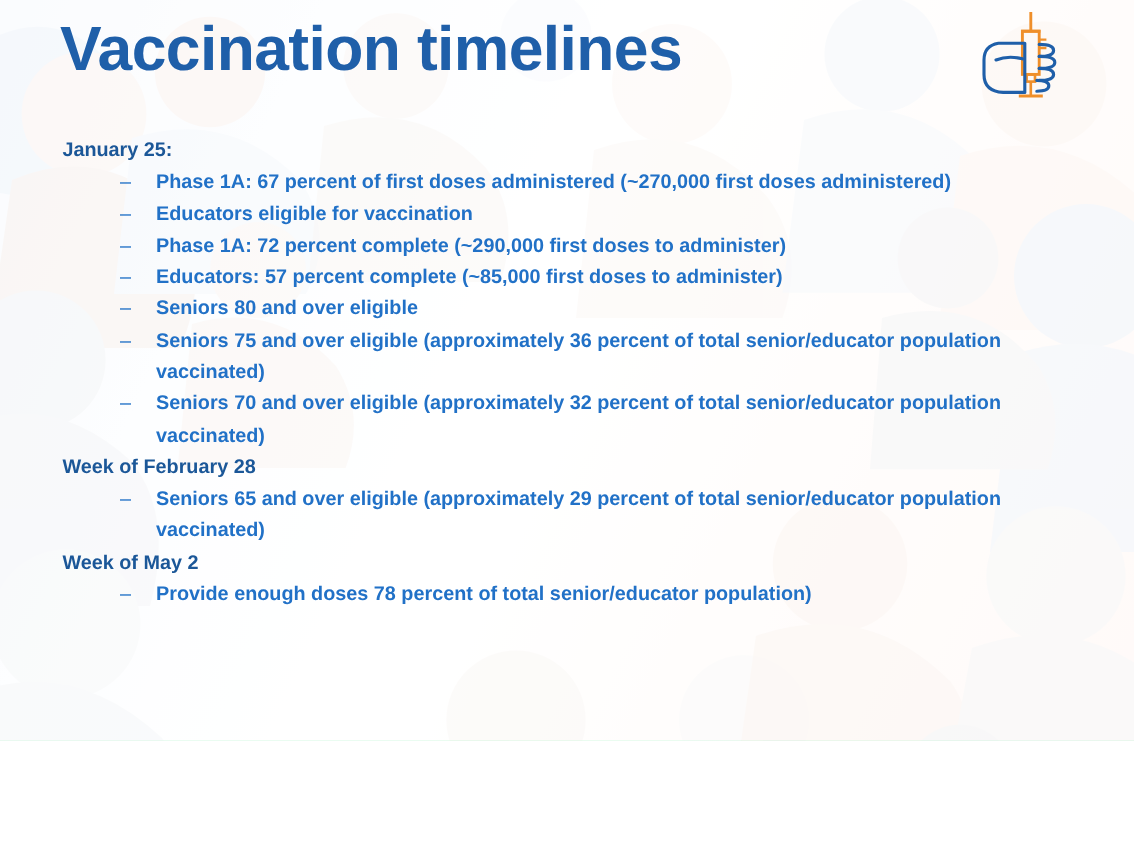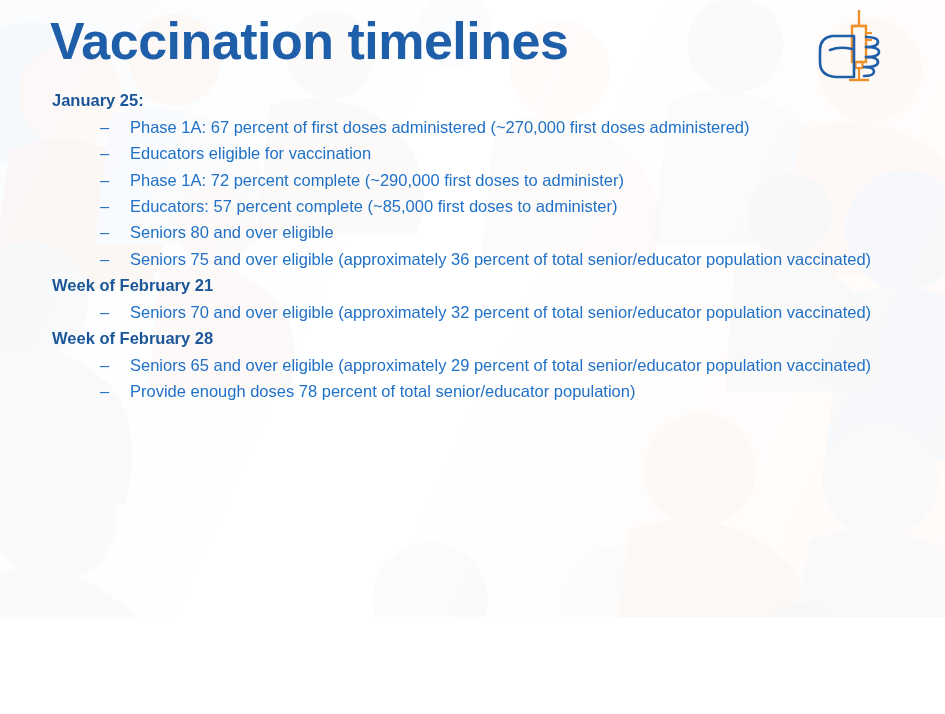--- a/index.html
+++ b/index.html
@@ -63,21 +63,21 @@
     left: 814px;
     top: 6px;
     width: 78px;
     height: 78px;
   }
 
   
   #content {
     position: absolute;
     left: 52px;
-    top: 87px;
+    top: 112px;
     width: 850px;
   }
   .grp { }
   .grp-head {
     font-size: 16.5px;
     font-weight: bold;
     color: #1b5798;
     line-height: 1.62;
     white-space: nowrap;
   }
@@ -87,21 +87,21 @@
     font-size: 16.5px;
     color: #2171c7;
     line-height: 1.60;
   }
   .item .dash {
     position: absolute;
     left: 48px;
     top: 0;
     color: #2171c7;
   }
-  .item .txt { display: block; }
+  .item .txt { display: block; font-weight: bold; }
 
   
   #footer-rule {
     position: absolute;
     left: 33px;
     top: 673px;
     width: 757px;
     height: 2px;
     background: #e0a54a;
   }
@@ -233,34 +233,34 @@
           <span class="txt">Seniors 80 and over eligible</span>
         </div>
       </div>
       <div class="grp">
         <div class="item">
           <span class="dash">–</span>
           <span class="txt">Seniors 75 and over eligible (approximately 36 percent of total senior/educator population vaccinated)</span>
         </div>
       </div>
       <div class="grp">
-        <div class="grp-head">Week of February 21</div>
         <div class="item">
           <span class="dash">–</span>
           <span class="txt">Seniors 70 and over eligible (approximately 32 percent of total senior/educator population vaccinated)</span>
         </div>
       </div>
       <div class="grp">
         <div class="grp-head">Week of February 28</div>
         <div class="item">
           <span class="dash">–</span>
           <span class="txt">Seniors 65 and over eligible (approximately 29 percent of total senior/educator population vaccinated)</span>
         </div>
       </div>
       <div class="grp">
+        <div class="grp-head">Week of May 2</div>
         <div class="item">
           <span class="dash">–</span>
           <span class="txt">Provide enough doses 78 percent of total senior/educator population)</span>
         </div>
       </div>
     </div>
 
   <div id="footer-rule"></div>
   <div id="page-number">1</div>
 

